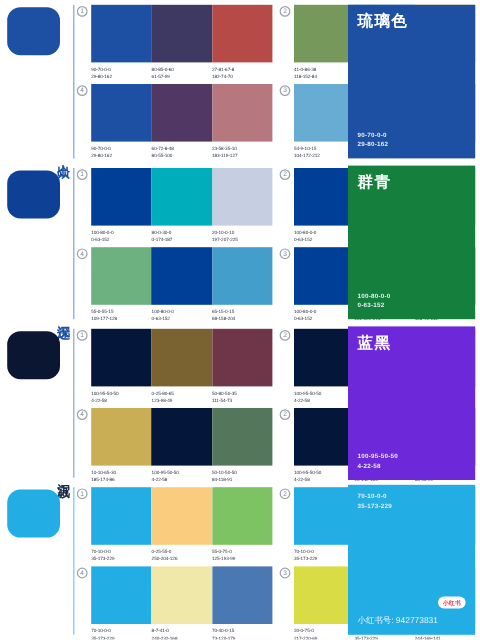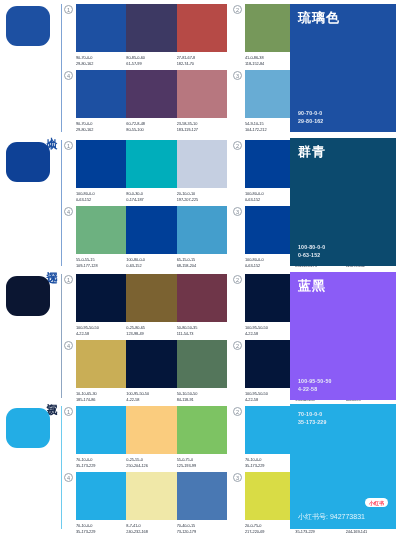--- a/index.html
+++ b/index.html
@@ -486,28 +486,28 @@
       </div>
     </div>
   <div id="panels-root">
       <div class="panel p1" style="background: rgb(29, 80, 162);">
         <div class="panel-name">琉璃色</div>
         <div class="panel-codes">
           <span>90-70-0-0</span>
           <span>29-80-162</span>
         </div>
       </div>
-      <div class="panel p2" style="background: #0c4a6e; gap: 32px;">
+      <div class="panel p2" style="background: #15803d; gap: 32px;">
         <div class="panel-name">群青</div>
         <div class="panel-codes">
           <span>100-80-0-0</span>
           <span>0-63-152</span>
         </div>
       </div>
-      <div class="panel p3" style="background: #8b5cf6;">
+      <div class="panel p3" style="background: #6d28d9;">
         <div class="panel-name">蓝黑</div>
         <div class="panel-codes">
           <span>100-95-50-50</span>
           <span>4-22-58</span>
         </div>
       </div>
       <div class="panel p4" style="background: rgb(35, 173, 229);">
         <div class="panel-codes">
           <span>70-10-0-0</span>
           <span>35-173-229</span>

